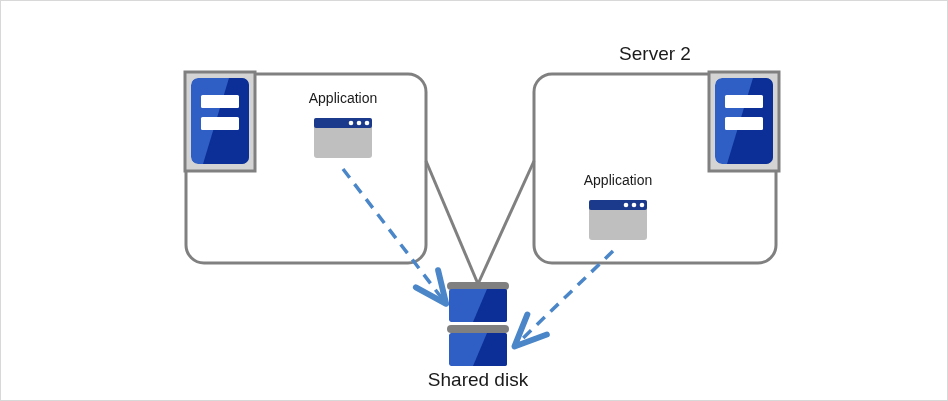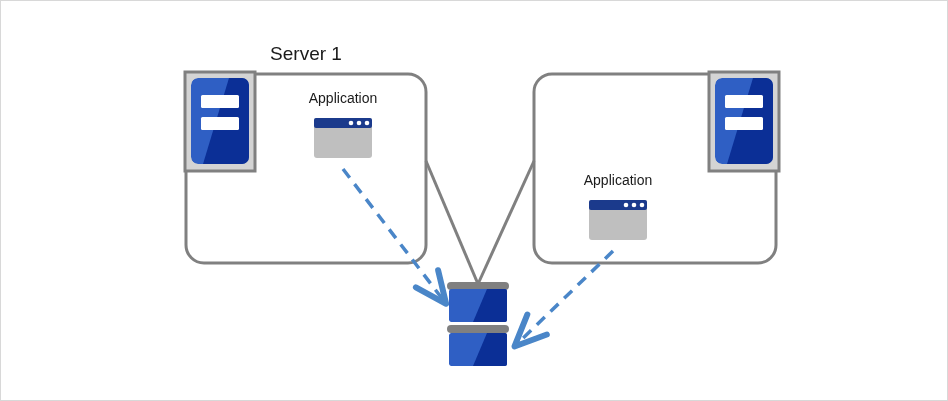--- a/index.html
+++ b/index.html
@@ -121,21 +121,22 @@
         <path d="M 486 332 L 506 332 L 506 365 L 472 365 Z" fill="#0b2f96"></path>
       </g>
     </g>
 
     <path d="M 342 168 L 443 300" fill="none" stroke="#4a86c8" stroke-width="3.5" stroke-dasharray="11 8" marker-end="url(#arrowOpenBlue)"></path>
 
     <path d="M 612 250 L 516 343" fill="none" stroke="#4a86c8" stroke-width="3.5" stroke-dasharray="11 8" marker-end="url(#arrowOpenBlue)"></path>
 
   </svg>
 
-  <div class="node-label server-title" style="left:185px; top:43px; width:240px;">Server 1</div>
 
+  <div class="node-label server-title" style="left:533px; top:43px; width:242px;">Server 2</div>
 
   <div class="node-label app-title" style="left:272px; top:90px; width:140px;">Application</div>
 
   <div class="node-label app-title" style="left:547px; top:172px; width:140px;">Application</div>
 
+  <div class="node-label disk-title" style="left:397px; top:369px; width:160px;">Shared disk</div>
 
 </div>
 
 </body></html>

